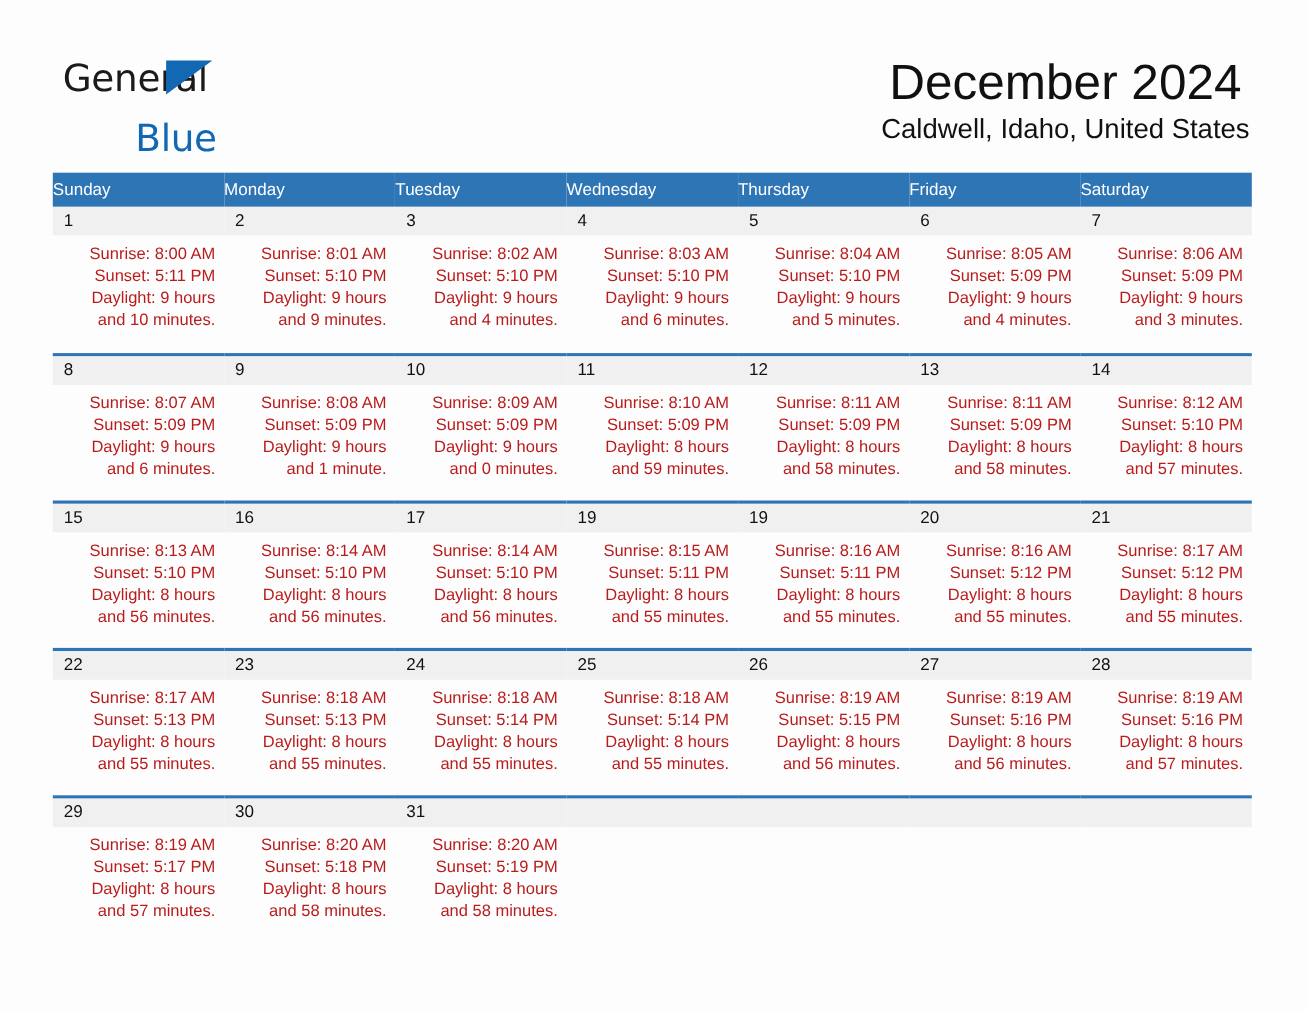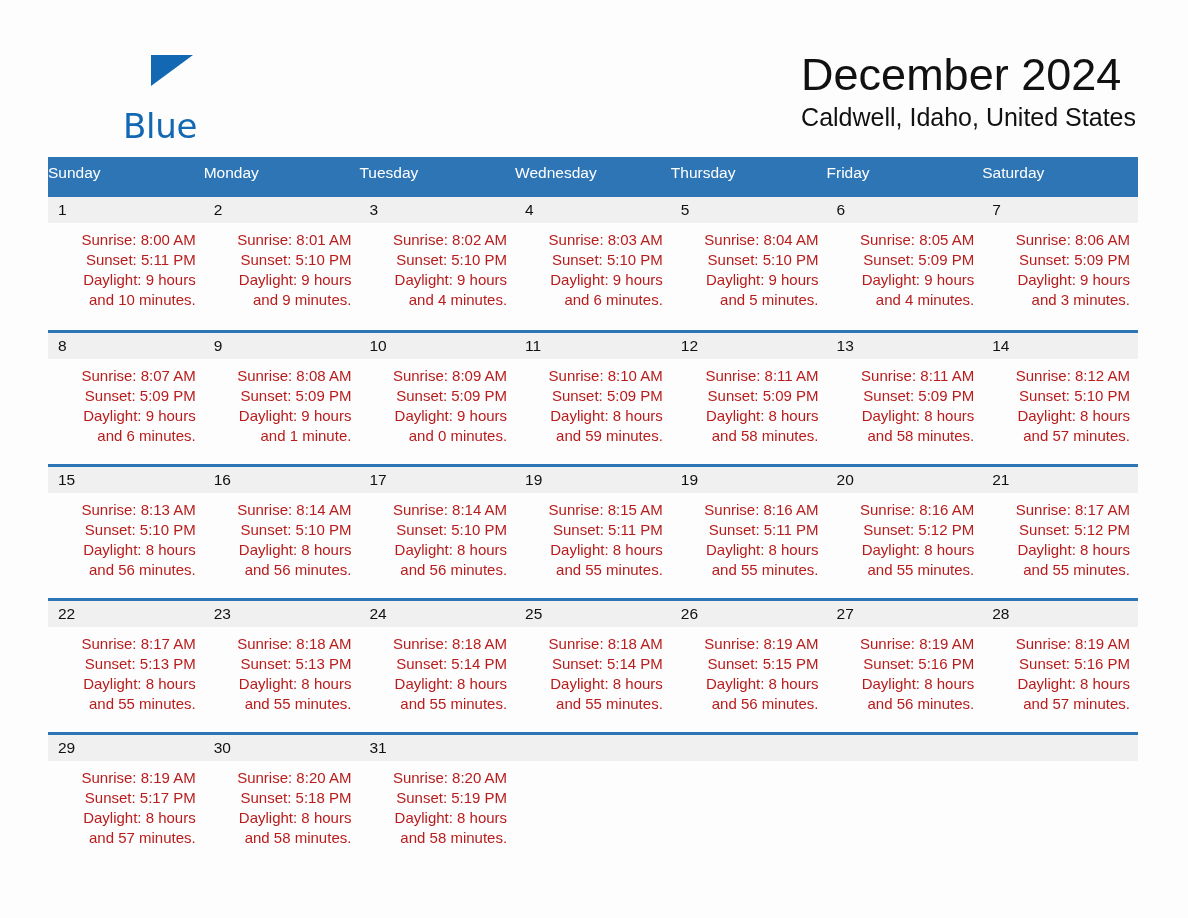--- a/index.html
+++ b/index.html
@@ -69,21 +69,21 @@
     color: #1268b3;
     font-family: "DejaVu Sans", sans-serif;
     font-weight: 400;
     margin-top: 22px;
   }
 
   .title-block {
     position: absolute;
     right: 52px;
     top: 48px;
-    text-align: left;
+    text-align: center;
   }
   .month-title {
     font-size: 45px;
     line-height: 54px;
     font-weight: 400;
     color: #111;
     white-space: nowrap;
   }
   .location-title {
     font-size: 25px;
@@ -111,21 +111,21 @@
     margin: 0;
     vertical-align: top;
   }
 
   thead th {
     background: #2e75b6;
     color: #ffffff;
     font-size: 15.5px;
     font-weight: 400;
     text-align: left;
-    height: 40px;
+    height: 31px;
     line-height: 31px;
     padding-left: 10px;
     box-sizing: border-box;
   }
 
   tbody tr.week td {
     border-top: 3px solid #2e75b6;
     height: 134px;
     box-sizing: border-box;
   }
@@ -161,20 +161,21 @@
   }
 </style>
 </head>
 <body>
 
 <div class="page">
 
   <div class="header">
 
     <div class="logo">
+      <span class="logo-general">General</span>
       <span class="logo-tri"></span>
       <span class="logo-blue">Blue</span>
     </div>
 
     <div class="title-block">
       <div class="month-title">December 2024</div>
       <div class="location-title">Caldwell, Idaho, United States</div>
     </div>
 
   </div>

